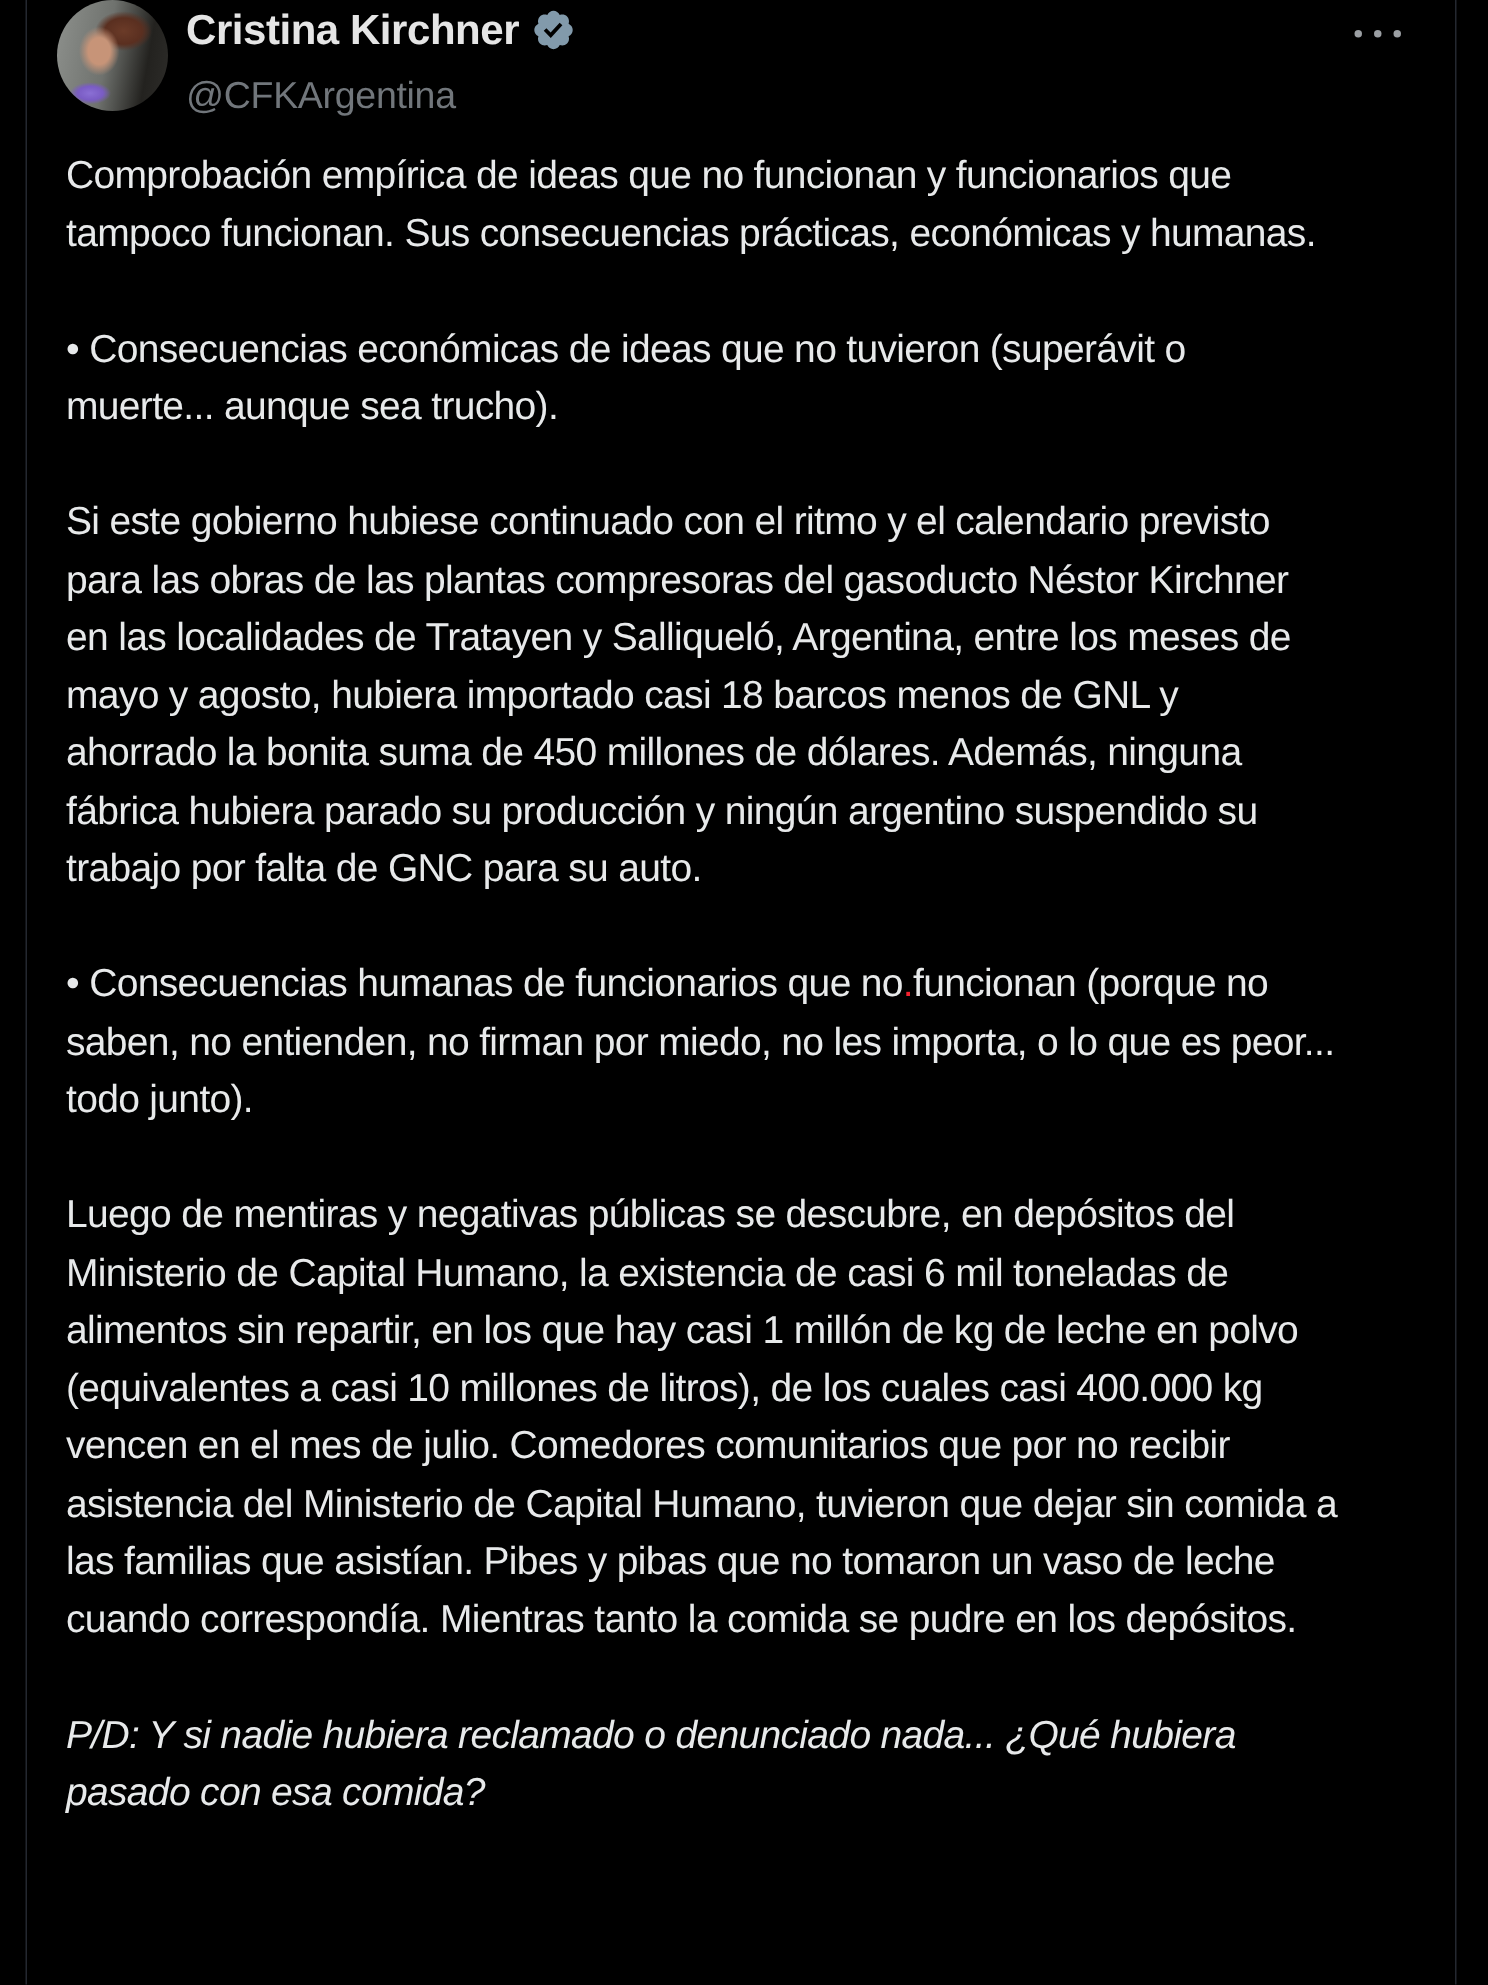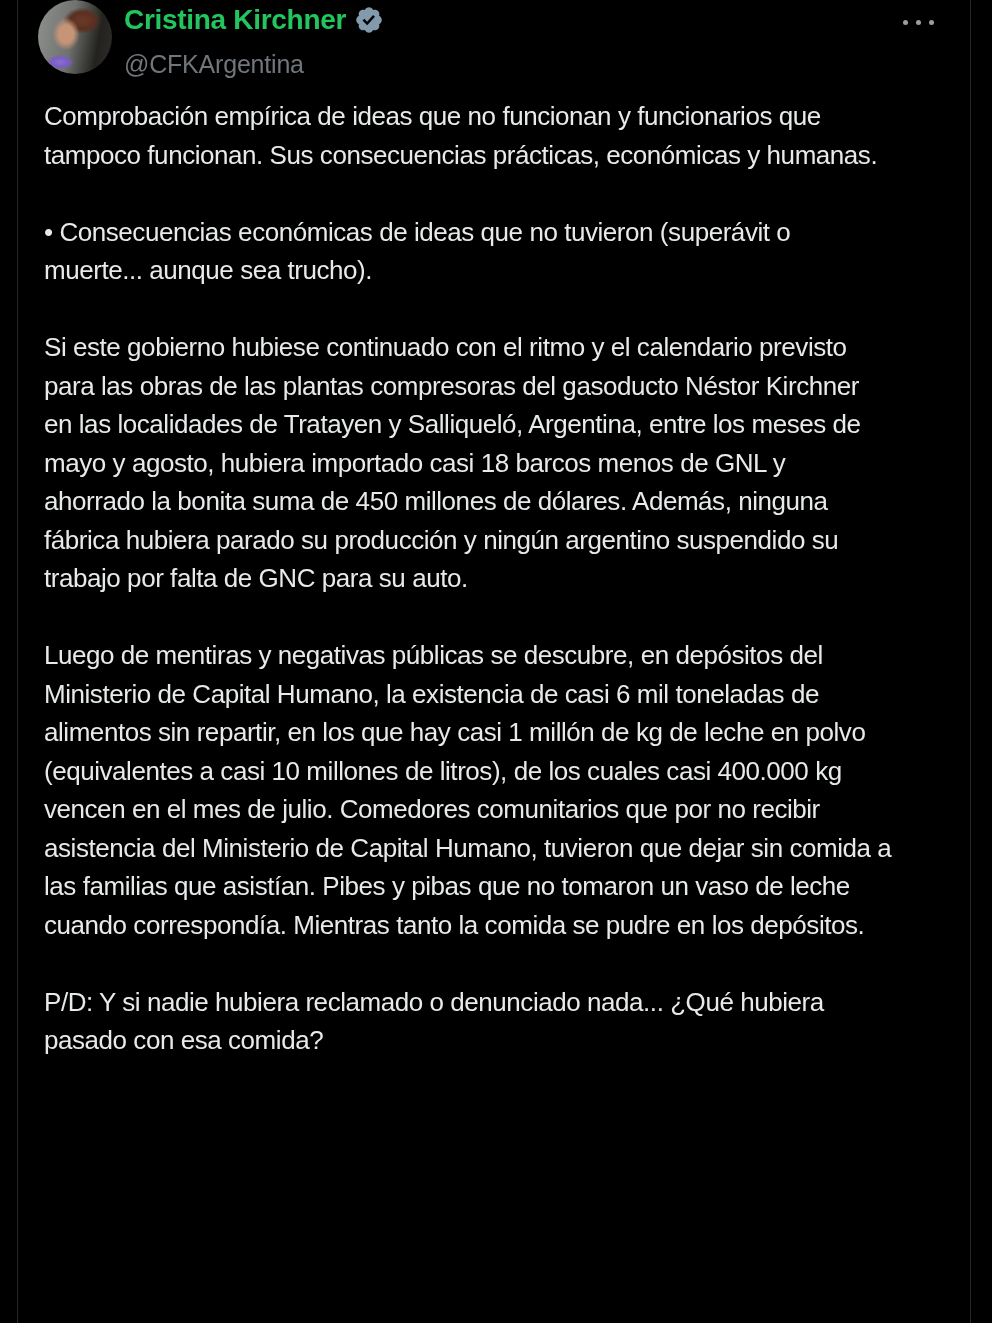--- a/index.html
+++ b/index.html
@@ -44,21 +44,21 @@
   .name-block {
     margin-left: 12px;
     padding-top: 4px;
     min-width: 0;
   }
   .name-row {
     display: flex;
     align-items: center;
   }
   .display-name {
-    color: #22c55e;
+    color: #e5e5e5;
     font-size: 28px;
     font-weight: bold;
     letter-spacing: -0.3px;
     line-height: 32px;
     white-space: nowrap;
   }
   .verified-badge {
     margin-left: 8px;
     width: 30px;
     height: 30px;
@@ -95,20 +95,21 @@
     line-height: 38.5px;
     letter-spacing: -0.45px;
     width: 900px;
     box-sizing: border-box;
   }
   .para {
     margin: 0 0 38.5px 0;
   }
   .para:last-child {
     margin-bottom: 0;
+    font-style: italic;
   }
 </style>
 </head>
 <body>
 
 <div class="tweet-column">
 
   <div class="tweet-header">
     <div class="avatar"></div>
 
@@ -126,17 +127,18 @@
       <span class="more-dot"></span>
       <span class="more-dot"></span>
       <span class="more-dot"></span>
     </div>
   </div>
 
   <div class="tweet-text">
       <div class="para"><span>Comprobación empírica de ideas que no funcionan y funcionarios que tampoco funcionan. Sus consecuencias prácticas, económicas y humanas.</span></div>
       <div class="para"><span>• Consecuencias económicas de ideas que no tuvieron (superávit o muerte... aunque sea trucho).</span></div>
       <div class="para"><span>Si este gobierno hubiese continuado con el ritmo y el calendario previsto para las obras de las plantas compresoras del gasoducto Néstor Kirchner en las localidades de Tratayen y Salliqueló, Argentina, entre los meses de mayo y agosto, hubiera importado casi 18 barcos menos de GNL y ahorrado la bonita suma de 450 millones de dólares. Además, ninguna fábrica hubiera parado su producción y ningún argentino suspendido su trabajo por falta de GNC para su auto.</span></div>
+      <div class="para"><span>• Consecuencias humanas de funcionarios que no</span><span style="color: rgb(244, 33, 46);">.</span><span>funcionan (porque no saben, no entienden, no firman por miedo, no les importa, o lo que es peor... todo junto).</span></div>
       <div class="para"><span>Luego de mentiras y negativas públicas se descubre, en depósitos del Ministerio de Capital Humano, la existencia de casi 6 mil toneladas de alimentos sin repartir, en los que hay casi 1 millón de kg de leche en polvo (equivalentes a casi 10 millones de litros), de los cuales casi 400.000 kg vencen en el mes de julio. Comedores comunitarios que por no recibir asistencia del Ministerio de Capital Humano, tuvieron que dejar sin comida a las familias que asistían. Pibes y pibas que no tomaron un vaso de leche cuando correspondía. Mientras tanto la comida se pudre en los depósitos.</span></div>
       <div class="para"><span>P/D: Y si nadie hubiera reclamado o denunciado nada... ¿Qué hubiera pasado con esa comida?</span></div>
     </div>
 
 </div>
 
 </body></html>

